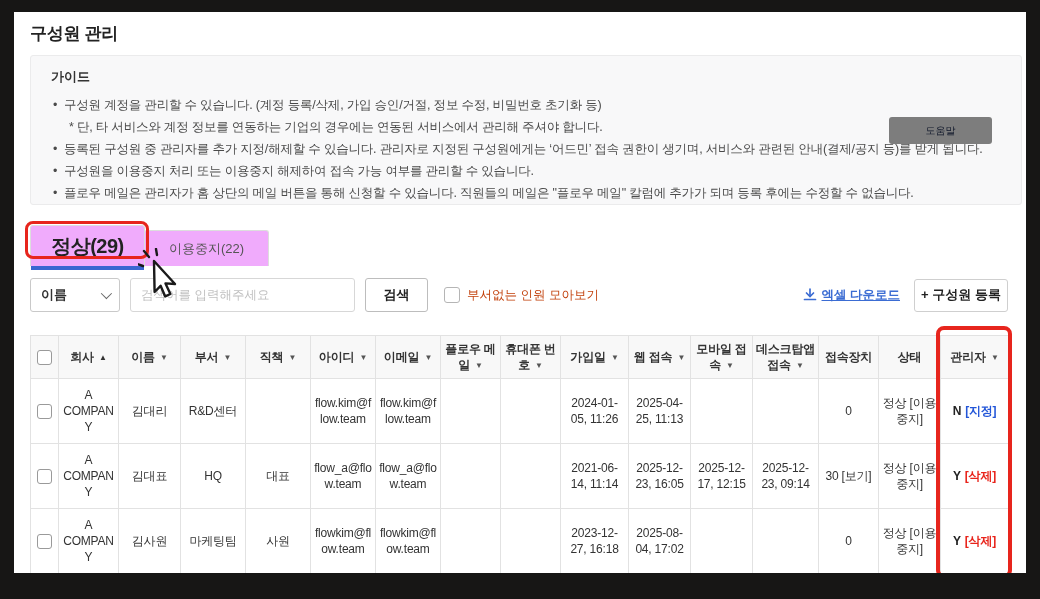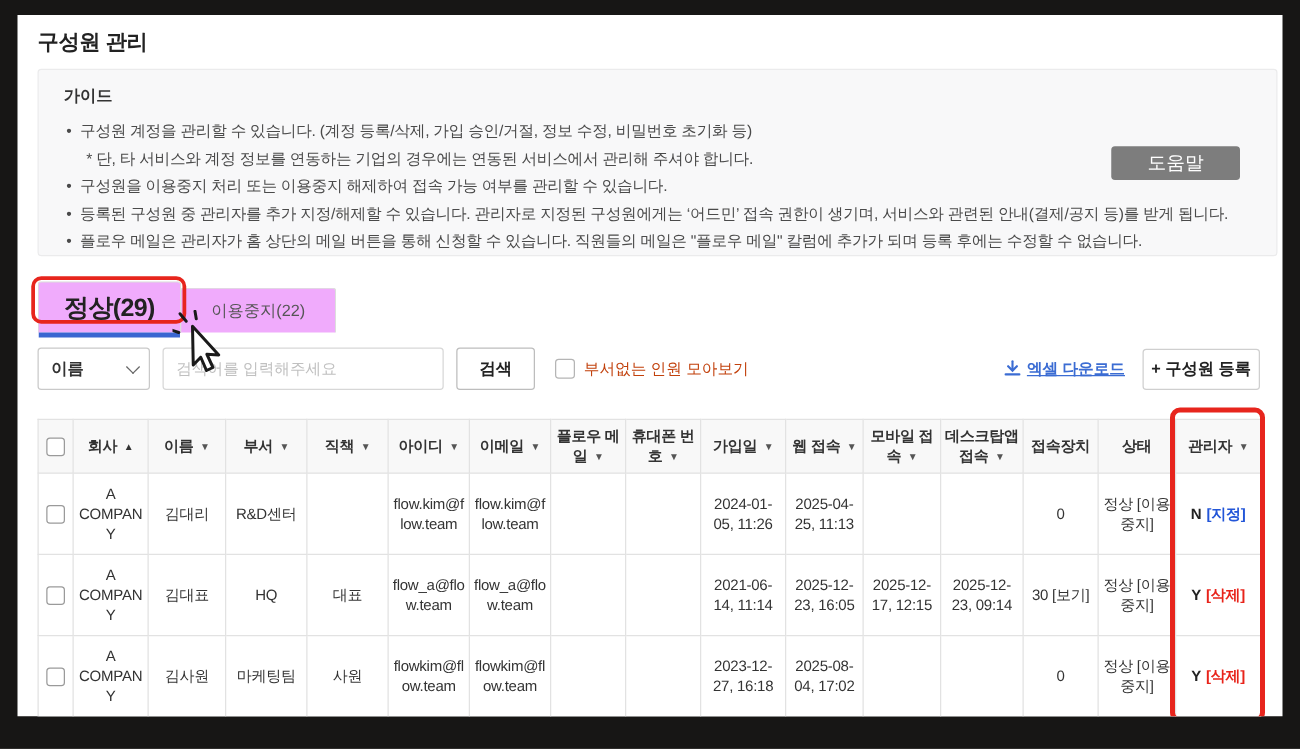--- a/index.html
+++ b/index.html
@@ -10,21 +10,21 @@
 
   .page-title { position:absolute; left:16px; top:10px; font-size:17px; font-weight:bold; color:#222; letter-spacing:-0.3px; }
 
   .guide-box { position:absolute; left:16px; top:43px; width:992px; height:150px; background:#f8f8f9; border:1px solid #ebebec; border-radius:3px; padding:12px 20px; }
   .guide-heading { font-size:13px; font-weight:bold; color:#333; margin-bottom:8px; }
   .guide-list { list-style:none; }
   .guide-list li { font-size:12.5px; color:#4a4a4a; line-height:22px; letter-spacing:-0.2px; }
   .guide-list li.bullet { padding-left:13px; position:relative; }
   .guide-list li.bullet::before { content:"•"; position:absolute; left:2px; color:#4a4a4a; }
   .guide-list li.note { padding-left:18px; }
-  .help-btn { position:absolute; left:875px; top:105px; width:103px; height:27px; background:var(--help-gray); color:#ffffff; border:none; border-radius:3px; font-size:15px; font-family:inherit; cursor:pointer; }
+  .help-btn { position:absolute; left:875px; top:105px; width:103px; height:27px; background:var(--help-gray); color:#0f172a; border:none; border-radius:3px; font-size:10px; font-family:inherit; cursor:pointer; }
 
   .tab-bar { position:absolute; left:16px; top:213px; display:flex; align-items:flex-end; }
   .tab { background:#f0abfc; border:1px solid #ddd; border-bottom:none; height:36px; padding:0 24px; display:flex; align-items:center; justify-content:center; font-size:13px; color:#555; cursor:pointer; position:relative; border-radius:3px 3px 0 0; }
   .tab + .tab { margin-left:-1px; }
   .tab.active { height:41px; width:115px; padding:0; font-size:20px; font-weight:bold; color:#222; letter-spacing:-0.5px; z-index:2; }
   .tab.active::after { content:""; position:absolute; left:0; right:0; bottom:-4px; height:4px; background:var(--accent-blue); }
 
   .annotation-tab { position:absolute; left:11px; top:209px; width:124px; height:38px; border:3.5px solid var(--annotation-red); border-radius:8px; z-index:5; pointer-events:none; }
   .annotation-admin { position:absolute; left:922px; top:314px; width:76px; height:252px; border:4px solid var(--annotation-red); border-radius:8px; z-index:5; pointer-events:none; }
   .cursor-sketch { position:absolute; left:124px; top:236px; z-index:6; pointer-events:none; }
@@ -62,22 +62,22 @@
 <div class="frame">
   <div class="content">
 
     <h1 class="page-title">구성원 관리</h1>
 
     <div class="guide-box">
       <div class="guide-heading">가이드</div>
       <ul class="guide-list" id="guide-list">
           <li class="bullet">구성원 계정을 관리할 수 있습니다. (계정 등록/삭제, 가입 승인/거절, 정보 수정, 비밀번호 초기화 등)</li>
           <li class="note">* 단, 타 서비스와 계정 정보를 연동하는 기업의 경우에는 연동된 서비스에서 관리해 주셔야 합니다.</li>
+          <li class="bullet">등록된 구성원 중 관리자를 추가 지정/해제할 수 있습니다. 관리자로 지정된 구성원에게는 ‘어드민’ 접속 권한이 생기며, 서비스와 관련된 안내(결제/공지 등)를 받게 됩니다.</li>
           <li class="bullet">구성원을 이용중지 처리 또는 이용중지 해제하여 접속 가능 여부를 관리할 수 있습니다.</li>
-          <li class="bullet">등록된 구성원 중 관리자를 추가 지정/해제할 수 있습니다. 관리자로 지정된 구성원에게는 ‘어드민’ 접속 권한이 생기며, 서비스와 관련된 안내(결제/공지 등)를 받게 됩니다.</li>
           <li class="bullet">플로우 메일은 관리자가 홈 상단의 메일 버튼을 통해 신청할 수 있습니다. 직원들의 메일은 "플로우 메일" 칼럼에 추가가 되며 등록 후에는 수정할 수 없습니다.</li>
         </ul>
     </div>
     <button class="help-btn">도움말</button>
 
     <div class="tab-bar" id="tab-bar">
         <div class="tab active">정상(29)</div>
         <div class="tab">이용중지(22)</div>
       </div>
     <div class="annotation-tab"></div>

